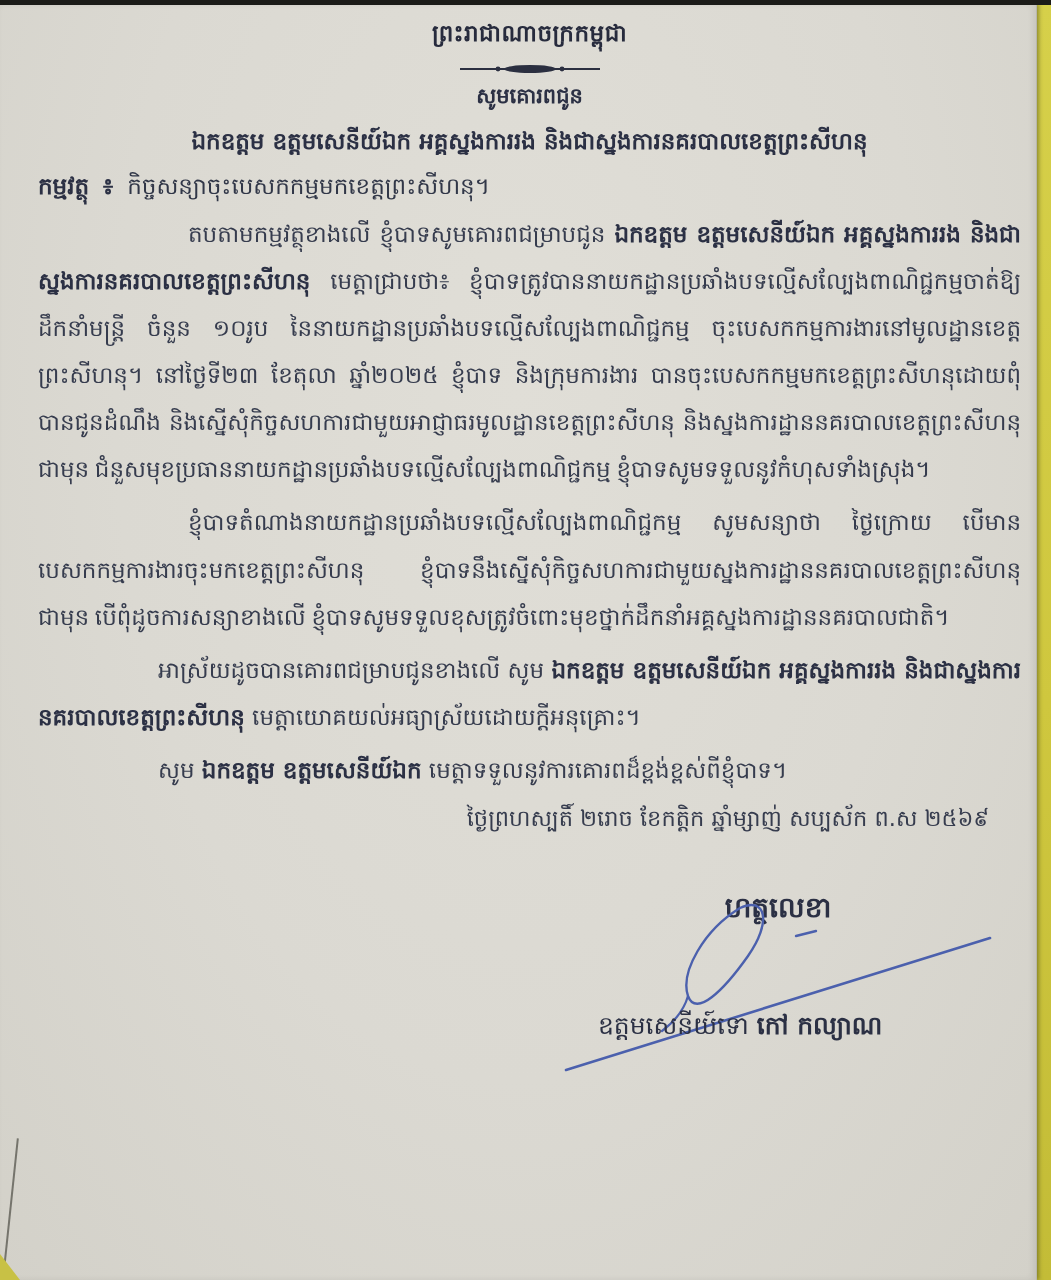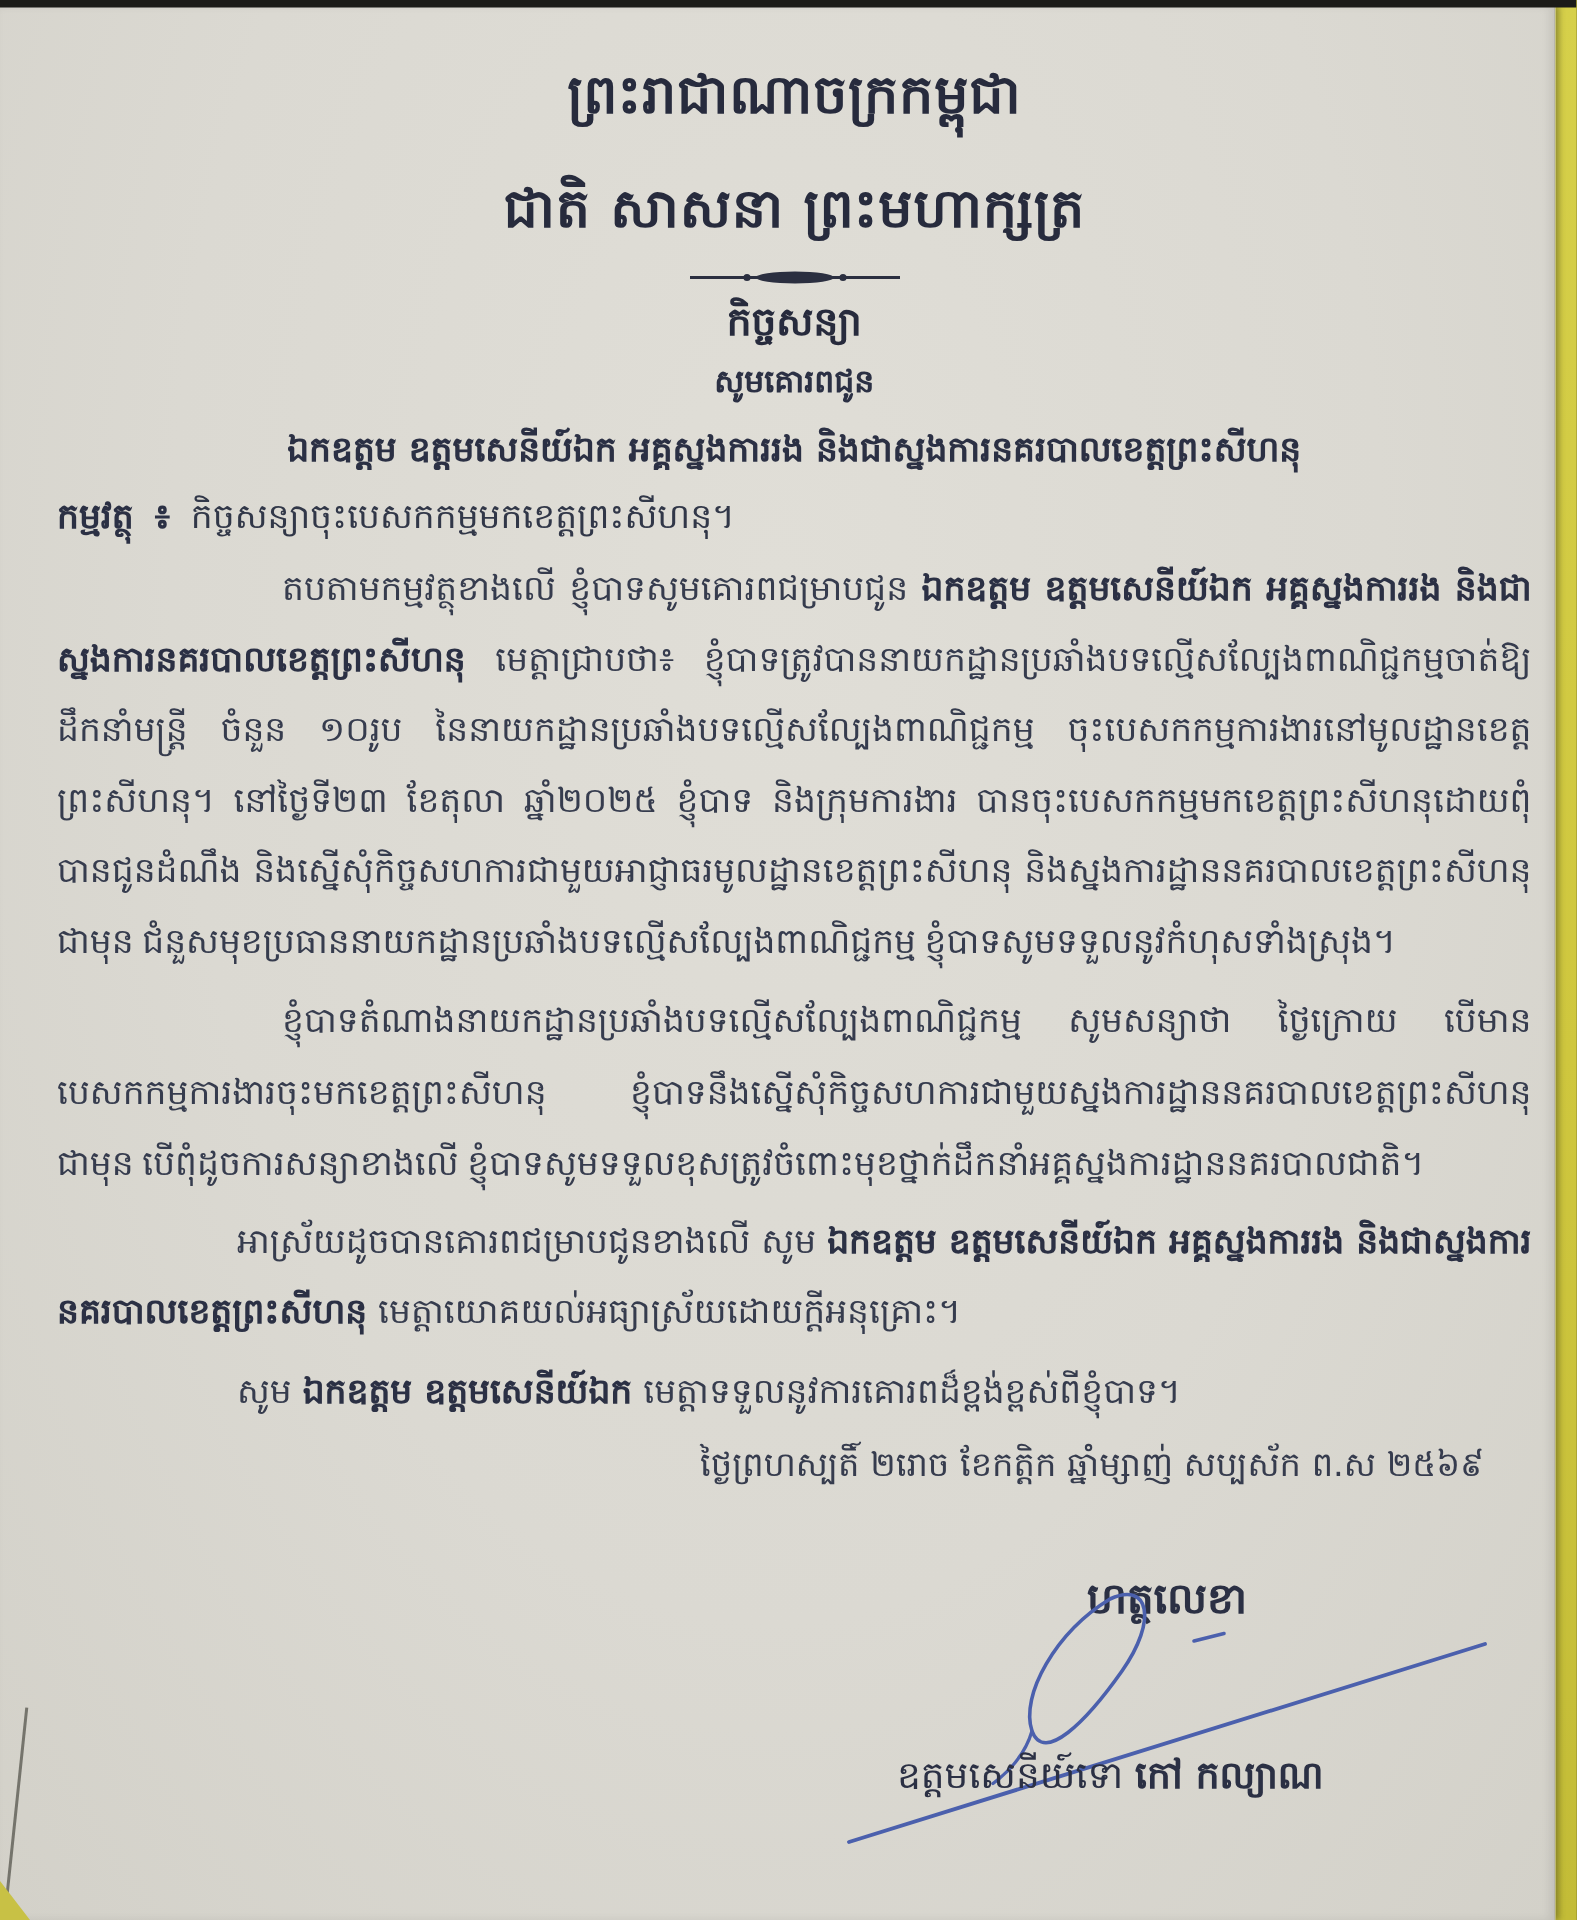--- a/index.html
+++ b/index.html
@@ -37,22 +37,22 @@
     position:absolute;left:0;bottom:0;width:0;height:0;
     border-bottom:26px solid #c8c145;border-right:20px solid transparent;z-index:4;
   }
   .content{
     position:relative;z-index:5;
     padding:16px 30px 0 38px;
     color:#313748;
   }
   .center{text-align:center;}
   .hdr{
-    font-size:36px;font-weight:bold;color:#272b3d;
-    letter-spacing:.5px;line-height:1.55;margin-top:20px;
+    font-size:23px;font-weight:bold;color:#272b3d;
+    letter-spacing:.5px;line-height:1.55;
   }
   .divider{margin:10px auto 6px auto;width:140px;height:14px;display:block;}
   .doc-title{
     font-size:26px;font-weight:bold;color:#272b3d;margin-top:4px;
   }
   p.body-p{
     margin:6px 0 0 0;
     font-size:23px;line-height:2.05;
     text-align:justify;
     color:#363c4e;
@@ -77,30 +77,28 @@
 
 <div class="canvas">
   <div class="top-edge"></div>
   <div class="paper"></div>
   <div class="corner-line"></div>
   <div class="corner-yellow"></div>
 
   <div class="content">
 
     <div class="center hdr">ព្រះរាជាណាចក្រកម្ពុជា</div>
-    <div class="center hdr">ជាតិ សាសនា ព្រះមហាក្សត្រ</div>
 
     <svg class="divider" viewBox="0 0 140 14">
       <line x1="0" y1="7" x2="140" y2="7" stroke="#2b2f40" stroke-width="2"></line>
       <ellipse cx="70" cy="7" rx="26" ry="4" fill="#2b2f40"></ellipse>
       <circle cx="38" cy="7" r="2.4" fill="#2b2f40"></circle>
       <circle cx="102" cy="7" r="2.4" fill="#2b2f40"></circle>
     </svg>
 
-    <div class="center doc-title">កិច្ចសន្យា</div>
 
 
     <div class="center salute">សូមគោរពជូន</div>
 
     <div class="center addressee">ឯកឧត្តម ឧត្តមសេនីយ៍ឯក អគ្គស្នងការរង និងជាស្នងការនគរបាលខេត្តព្រះសីហនុ</div>
 
     <div class="subject-line">
       <span class="b">កម្មវត្ថុ</span><span class="b sep">៖</span><span>កិច្ចសន្យាចុះបេសកកម្មមកខេត្តព្រះសីហនុ។</span>
     </div>
 

